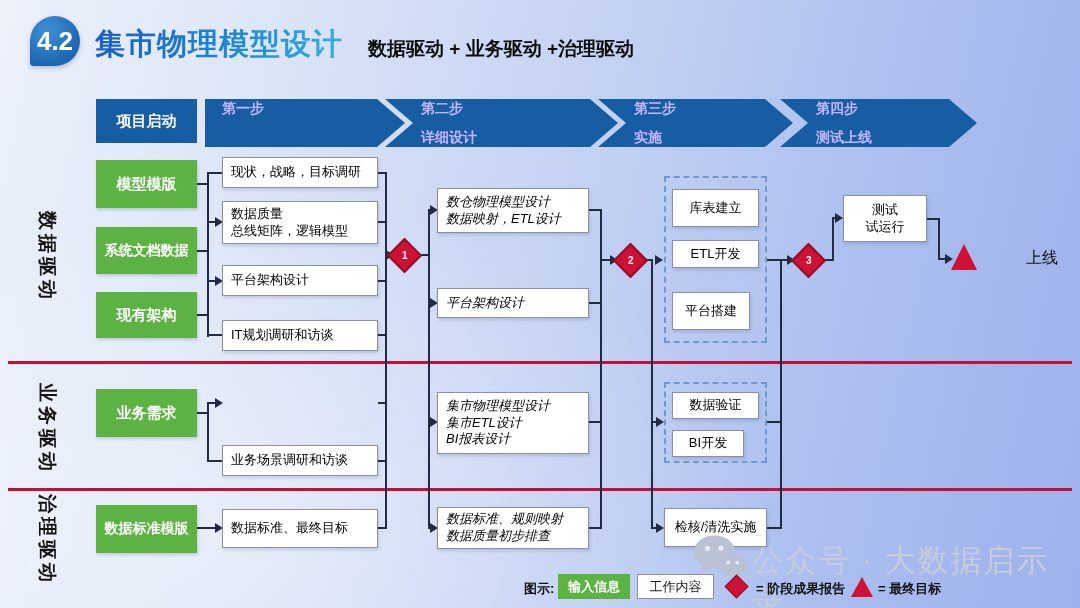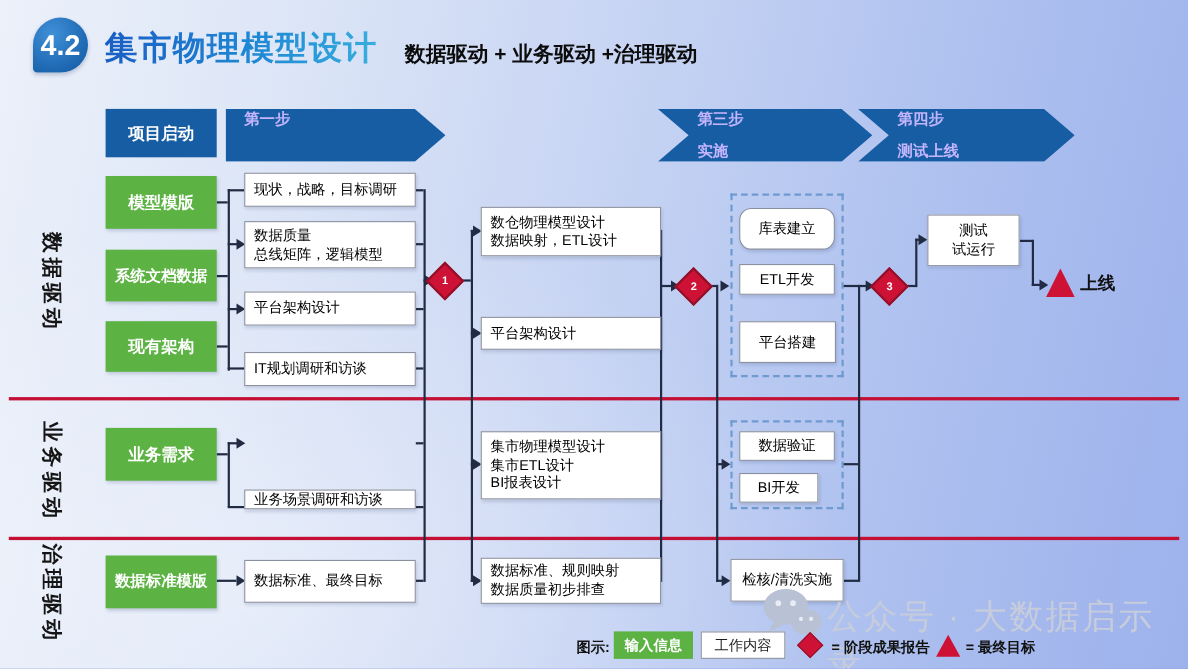--- a/index.html
+++ b/index.html
@@ -69,21 +69,21 @@
     display:flex;align-items:center;justify-content:center;z-index:3;
     box-shadow:1px 2px 3px rgba(20,40,90,.18);
   }
   .wbox{
     background:#fff;border:1px solid #8b90a0;box-sizing:border-box;
     color:#000000;font-size:13px;line-height:1.3;
     display:flex;flex-direction:column;justify-content:center;
     padding:0 8px;z-index:3;box-shadow:1px 2px 3px rgba(20,40,90,.15);
   }
   .wbox.c1{left:222px;width:156px;}
-  .wbox.c2{left:437px;width:164px;}
+  .wbox.c2{left:437px;width:152px;font-style:italic;}
   .cbox{align-items:center;text-align:center;padding:0 2px;}
   .dashedc{border:2px dashed #6f9ad0;box-sizing:border-box;z-index:2;}
 
   
   .divider{left:8px;width:1064px;height:3px;background:#c41035;z-index:1;}
   .cl{position:absolute;background:#222b44;z-index:2;}
   .ah{
     position:absolute;width:0;height:0;z-index:2;
     border-top:5px solid transparent;border-bottom:5px solid transparent;
     border-left:8px solid #222b44;
@@ -94,21 +94,21 @@
     width:21px;height:21px;background:#ce1235;border:2px solid #93102a;
     transform:rotate(45deg);z-index:4;
     display:flex;align-items:center;justify-content:center;
   }
   .diamond span{transform:rotate(-45deg);color:#fff;font-size:10px;font-weight:700;}
   .tri{
     width:0;height:0;z-index:4;
     border-left:13px solid transparent;border-right:13px solid transparent;
     border-bottom:26px solid #ce1235;
   }
-  .goal-label{font-size:16px;font-weight:700;color:#111;z-index:4;}
+  .goal-label{font-size:16px;font-weight:400;color:#111;z-index:4;margin-left:44px;}
 
   
   .lg-text{font-size:13px;font-weight:700;color:#111;z-index:5;}
   .lg-green{
     left:558px;top:574px;width:72px;height:25px;background:#5cb242;color:#fff;
     font-size:13px;font-weight:600;display:flex;align-items:center;justify-content:center;z-index:5;
   }
   .lg-white{
     left:637px;top:574px;width:77px;height:25px;background:#fff;border:1px solid #8b90a0;
     box-sizing:border-box;color:#1c1c1c;font-size:13px;
@@ -135,20 +135,24 @@
 
 <div class="slide">
 
   <div class="badge abs">4.2</div>
   <div class="title abs">集市物理模型设计</div>
   <div class="subtitle abs">数据驱动 + 业务驱动 +治理驱动</div>
 
   <div class="startbox abs">项目启动</div>
   <div class="step abs" style="left:205px;width:200px;">
     <span>第一步</span>
+  </div>
+  <div class="step notch abs" style="left:385px;width:233px;">
+    <span>第二步</span>
+    <span>详细设计</span>
   </div>
   <div class="step notch abs" style="left:598px;width:195px;">
     <span>第三步</span>
     <span>实施</span>
   </div>
   <div class="step notch abs" style="left:780px;width:197px;">
     <span>第四步</span>
     <span>测试上线</span>
   </div>
 
@@ -165,42 +169,42 @@
   <div class="gbox abs" style="top:292px;height:46px;font-size:15px;">现有架构</div>
   <div class="gbox abs" style="top:505px;height:48px;font-size:14px;">数据标准模版</div>
 
   <div class="wbox c1 abs" style="top:157px;height:31px;">现状，战略，目标调研</div>
   <div class="wbox c1 abs" style="top:201px;height:43px;">
     <span>数据质量</span>
     <span>总线矩阵，逻辑模型</span>
   </div>
   <div class="wbox c1 abs" style="top:265px;height:31px;">平台架构设计</div>
   <div class="wbox c1 abs" style="top:320px;height:31px;">IT规划调研和访谈</div>
-  <div class="wbox c1 abs" style="top:445px;height:18px;">业务场景调研和访谈</div>
+  <div class="wbox c1 abs" style="top:445px;height:31px;">业务场景调研和访谈</div>
   <div class="wbox c1 abs" style="top:509px;height:39px;">数据标准、最终目标</div>
 
   <div class="wbox c2 abs" style="top:188px;height:45px;">
     <span>数仓物理模型设计</span>
     <span>数据映射，ETL设计</span>
   </div>
   <div class="wbox c2 abs" style="top:288px;height:30px;">平台架构设计</div>
   <div class="wbox c2 abs" style="top:392px;height:62px;">
     <span>集市物理模型设计</span>
     <span>集市ETL设计</span>
     <span>BI报表设计</span>
   </div>
   <div class="wbox c2 abs" style="top:507px;height:42px;">
     <span>数据标准、规则映射</span>
     <span>数据质量初步排查</span>
   </div>
 
   <div class="dashedc abs" style="left:664px;top:176px;width:103px;height:167px;"></div>
-  <div class="wbox cbox abs" style="left:672px;top:189px;width:87px;height:38px;border-radius:11px;">库表建立</div>
+  <div class="wbox cbox abs" style="left:672px;top:189px;width:87px;height:38px;">库表建立</div>
   <div class="wbox cbox abs" style="left:672px;top:240px;width:87px;height:28px;">ETL开发</div>
-  <div class="wbox cbox abs" style="left:672px;top:292px;width:88px;height:38px;">平台搭建</div>
+  <div class="wbox cbox abs" style="left:672px;top:292px;width:78px;height:38px;">平台搭建</div>
 
   <div class="dashedc abs" style="left:664px;top:382px;width:103px;height:81px;"></div>
   <div class="wbox cbox abs" style="left:672px;top:392px;width:87px;height:27px;">数据验证</div>
   <div class="wbox cbox abs" style="left:672px;top:430px;width:72px;height:27px;">BI开发</div>
 
   <div class="wbox cbox abs" style="left:664px;top:508px;width:103px;height:39px;">检核/清洗实施</div>
 
   <div class="wbox cbox abs" style="left:843px;top:195px;width:84px;height:47px;">
     <span>测试</span>
     <span>试运行</span>

